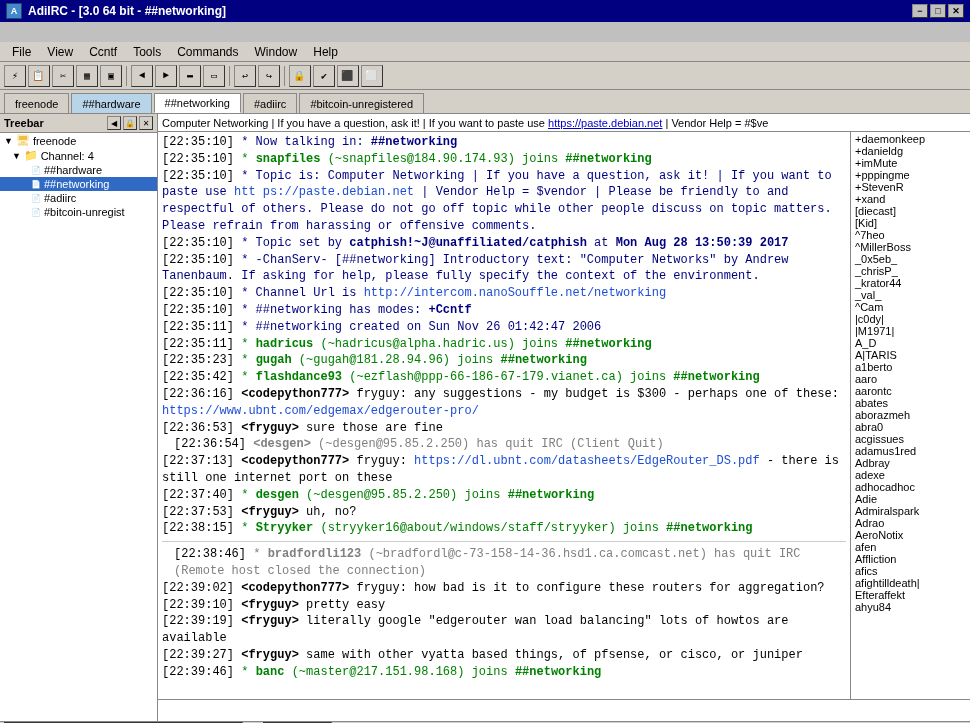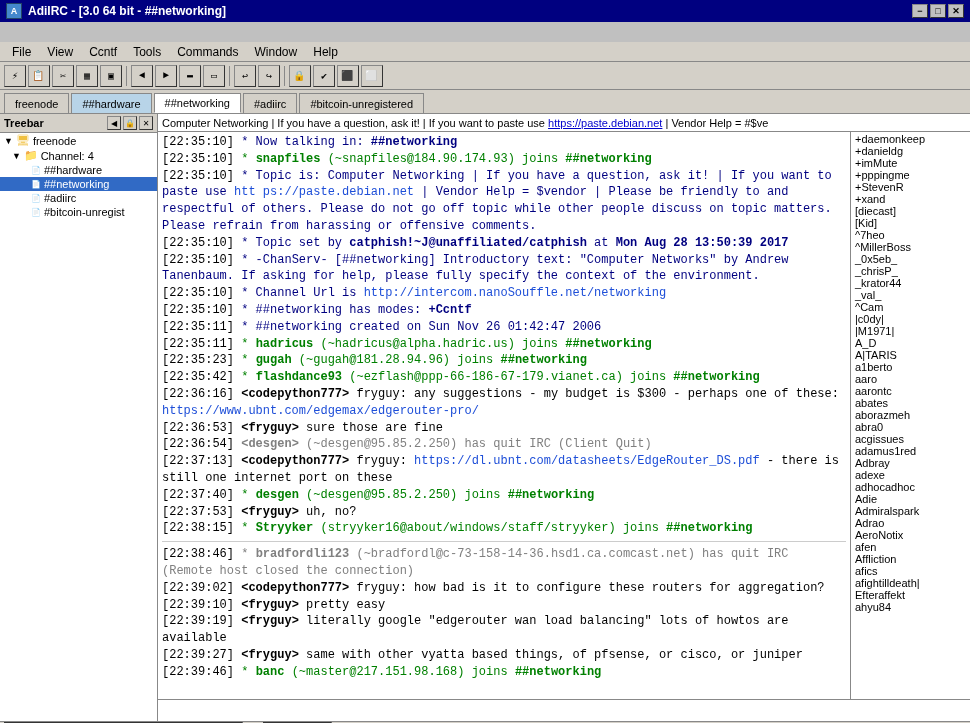--- a/index.html
+++ b/index.html
@@ -163,21 +163,21 @@
       padding: 2px 4px;
       font-family: 'Courier New', monospace;
       font-size: 12px;
       line-height: 1.4;
     }
     .msg-line { word-wrap: break-word; overflow-wrap: break-word; }
     .msg-time { color: #000000; }
     .msg-join { color: #008000; }
     .msg-system { color: #000080; }
     .msg-link { color: #1d4ed8; }
-    .msg-quit { color: #808080; }
+    .msg-quit { color: #808080; margin-left: 12px; }
     .separator-line { border: none; border-top: 1px solid #ccc; margin: 4px 0; }
 
     
     .user-list {
       width: 120px;
       background: white;
       border-left: 1px solid #888;
       overflow-y: scroll;
       font-family: Arial, sans-serif;
       font-size: 11px;

